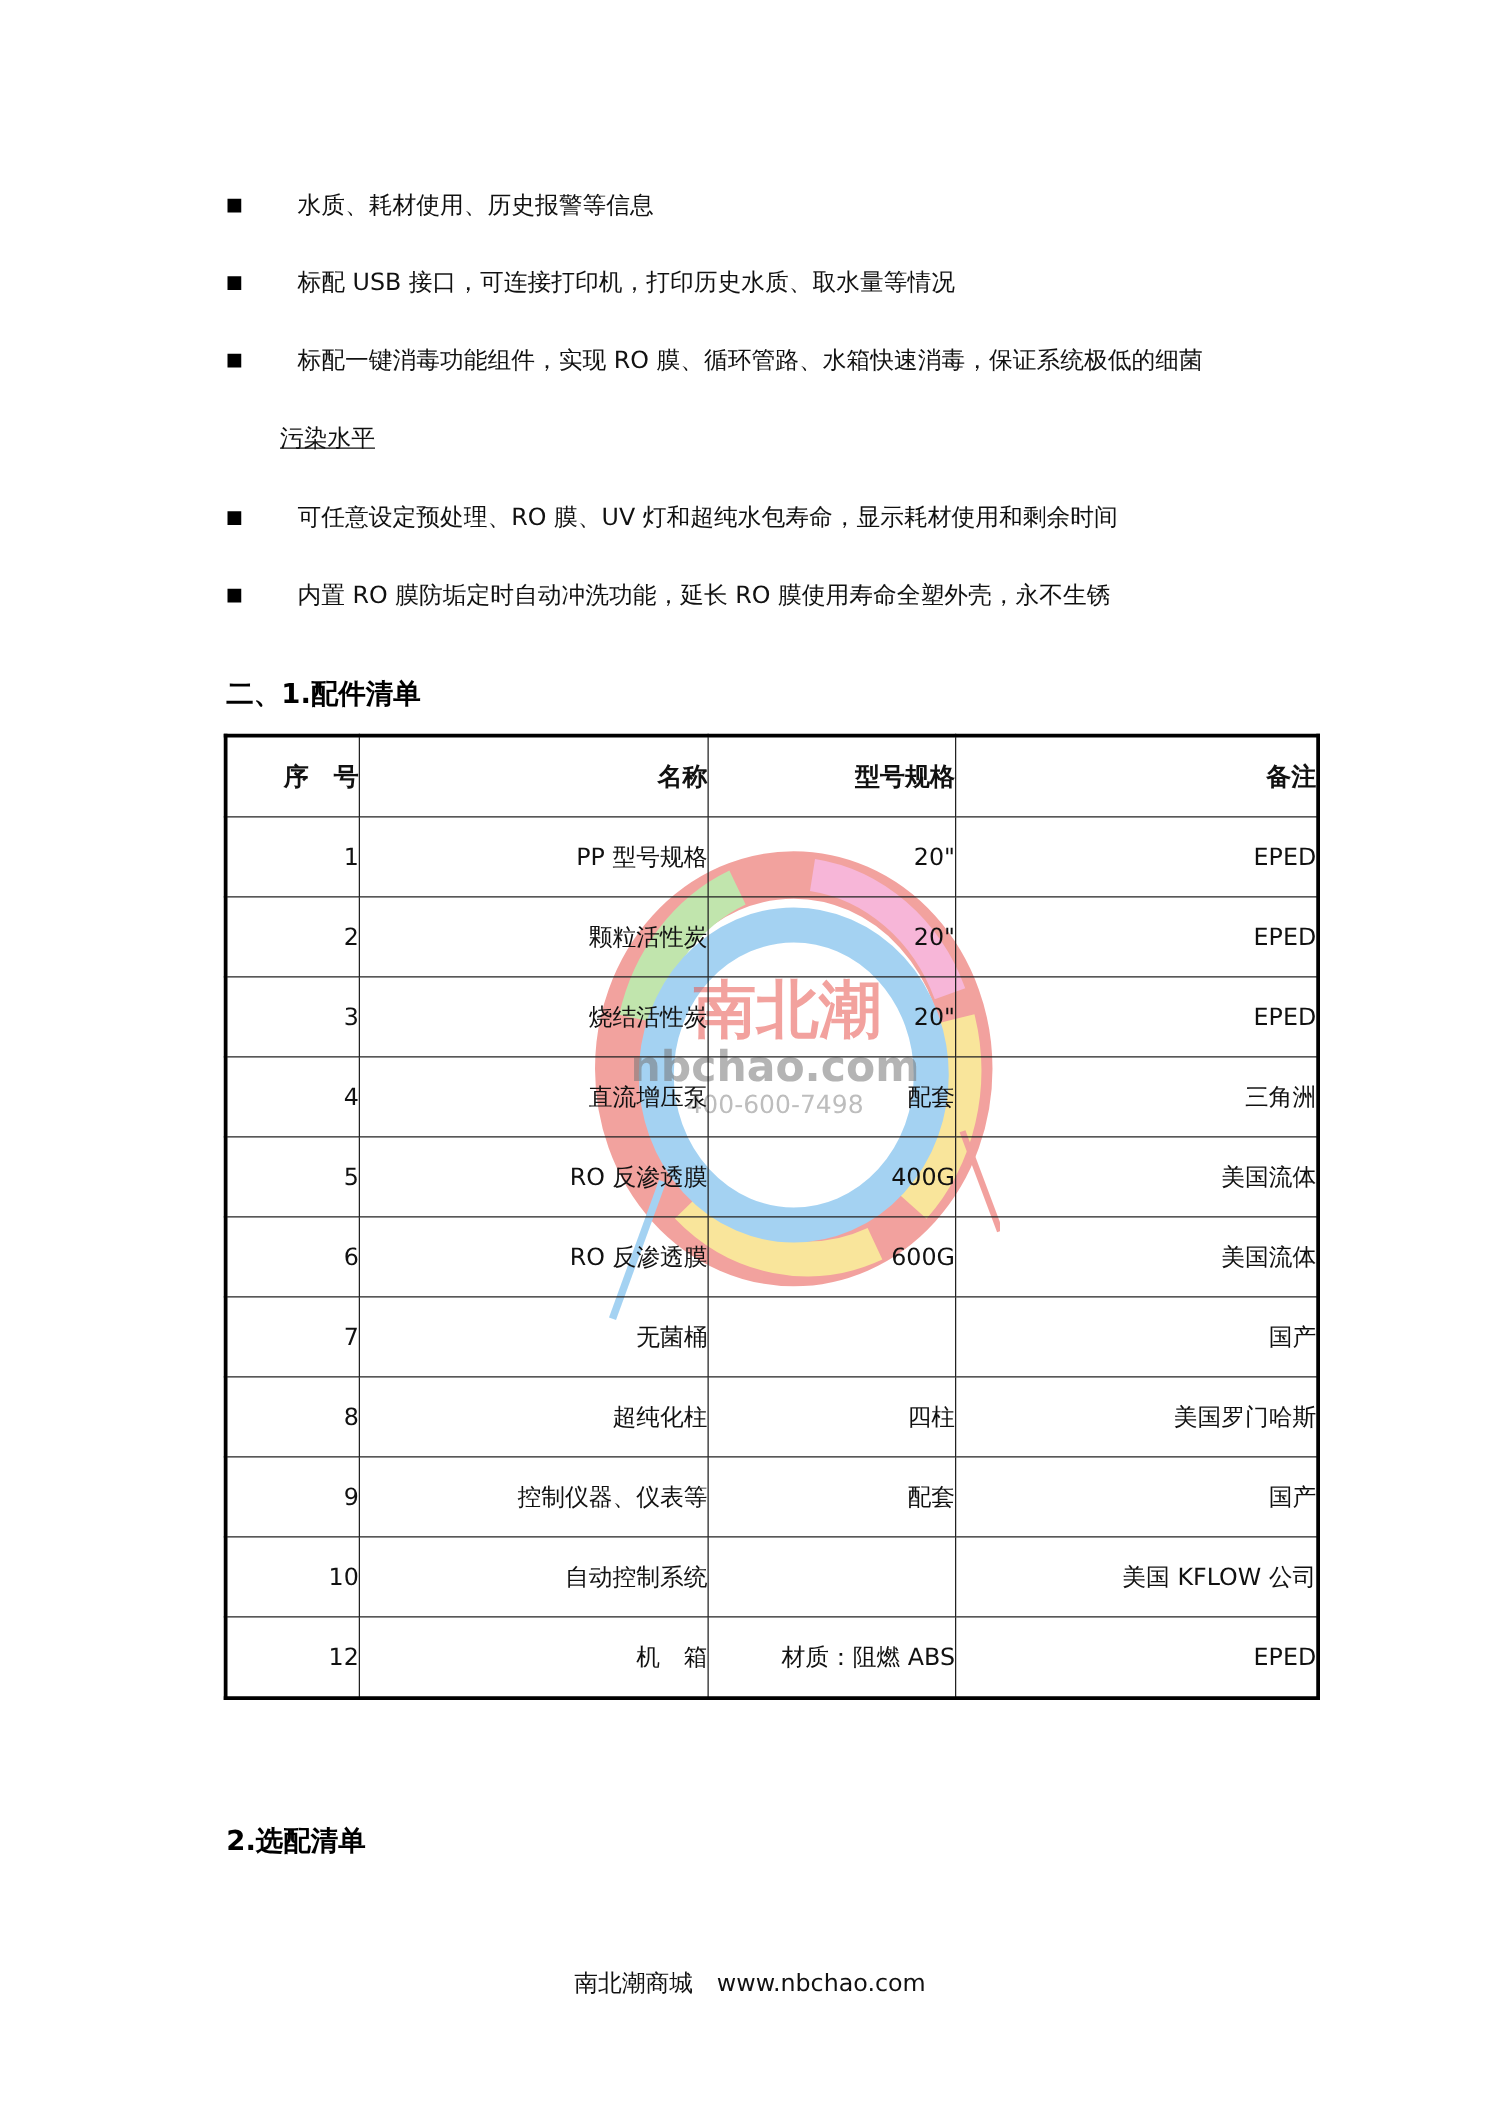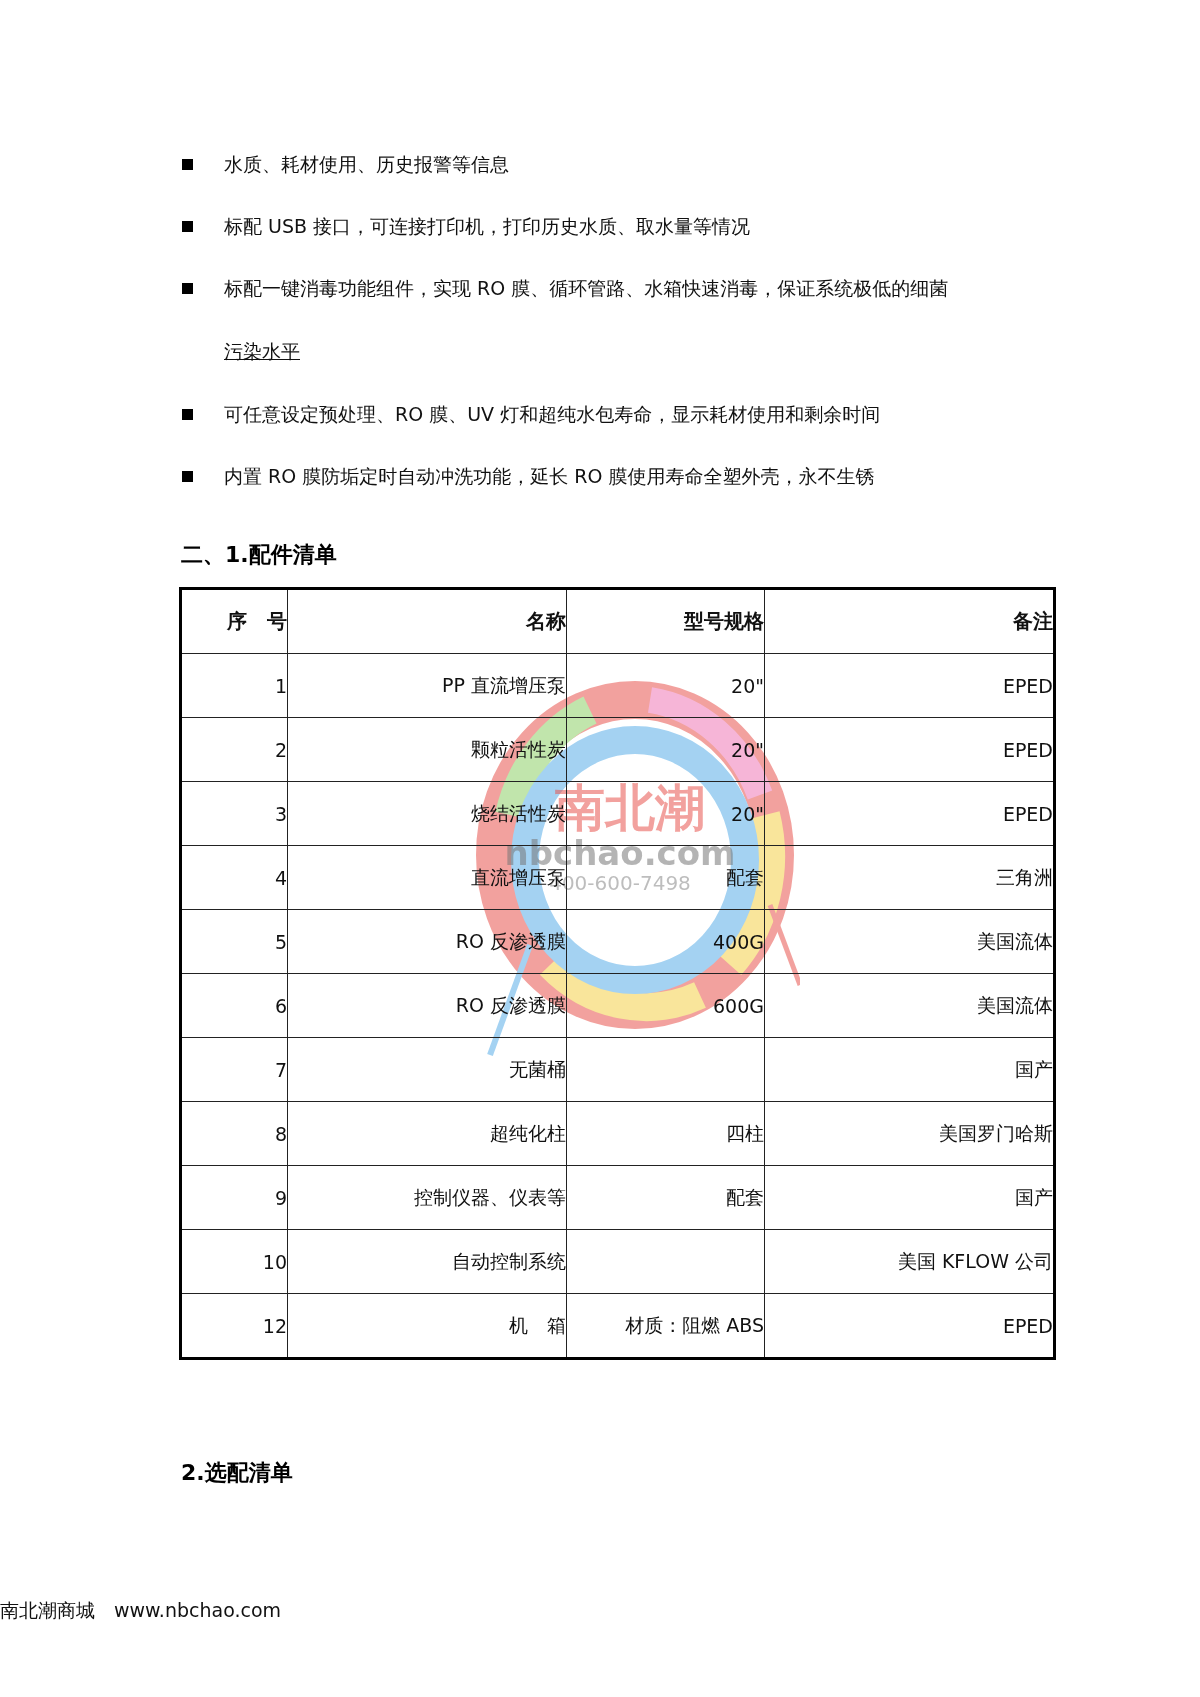--- a/index.html
+++ b/index.html
@@ -6,21 +6,21 @@
   body {
     width: 1200px; height: 1697px; position: relative; overflow: hidden;
     font-family: "DejaVu Sans", "Liberation Sans", sans-serif;
     color: #111111;
   }
   .bullet-list { position: absolute; left: 182px; top: 150px; width: 860px; }
   .bullet-item { position: absolute; left: 0; width: 860px; font-size: 19px; line-height: 24px; }
   .bullet-mark {
     position: absolute; left: 0; top: 7px; width: 11px; height: 11px; background: #000;
   }
-  .bullet-text { position: absolute; left: 42px; white-space: nowrap; }
+  .bullet-text { position: absolute; left: 56px; white-space: nowrap; }
   .bullet-text-cont { position: absolute; left: 42px; top: 63px; white-space: nowrap; text-decoration: underline; }
 
   .heading {
     position: absolute; font-weight: bold; font-size: 22px; color: #000; white-space: nowrap; text-align: center;
   }
 
   .watermark {
     position: absolute; left: 470px; top: 665px; width: 330px; height: 400px; pointer-events: none;
   }
 
@@ -33,22 +33,22 @@
     border: 1.5px solid #222; height: 63px; text-align: right; vertical-align: middle;
     font-size: 19px; padding: 0; white-space: nowrap;
   }
   table.parts th { font-weight: bold; font-size: 20px; }
   .col1 { width: 107px; }
   .col2 { width: 279px; }
   .col3 { width: 198px; }
   .col4 { width: 290px; }
 
   .footer {
-    position: absolute; top: 1574px; left: 0; width: 1200px; 
-    font-size: 19px; color: #111; white-space: pre; margin-top: 24px;
+    position: absolute; top: 1574px; left: 0; width: 1200px; text-align: center;
+    font-size: 19px; color: #111; white-space: pre;
   }
 </style>
 </head>
 <body>
 
 <div class="bullet-list">
   <div class="bullet-item" style="top:2px">
     <span class="bullet-mark"></span>
     <span class="bullet-text">水质、耗材使用、历史报警等信息</span>
   </div>
@@ -100,21 +100,21 @@
     <tr>
       <th>序　号</th>
       <th>名称</th>
       <th>型号规格</th>
       <th>备注</th>
     </tr>
   </thead>
   <tbody>
     <tr>
       <td>1</td>
-      <td>PP 直流增压泵</td>
+      <td>PP 型号规格</td>
       <td>20"</td>
       <td>EPED</td>
     </tr>
     <tr>
       <td>2</td>
       <td>颗粒活性炭</td>
       <td>20"</td>
       <td>EPED</td>
     </tr>
     <tr>

